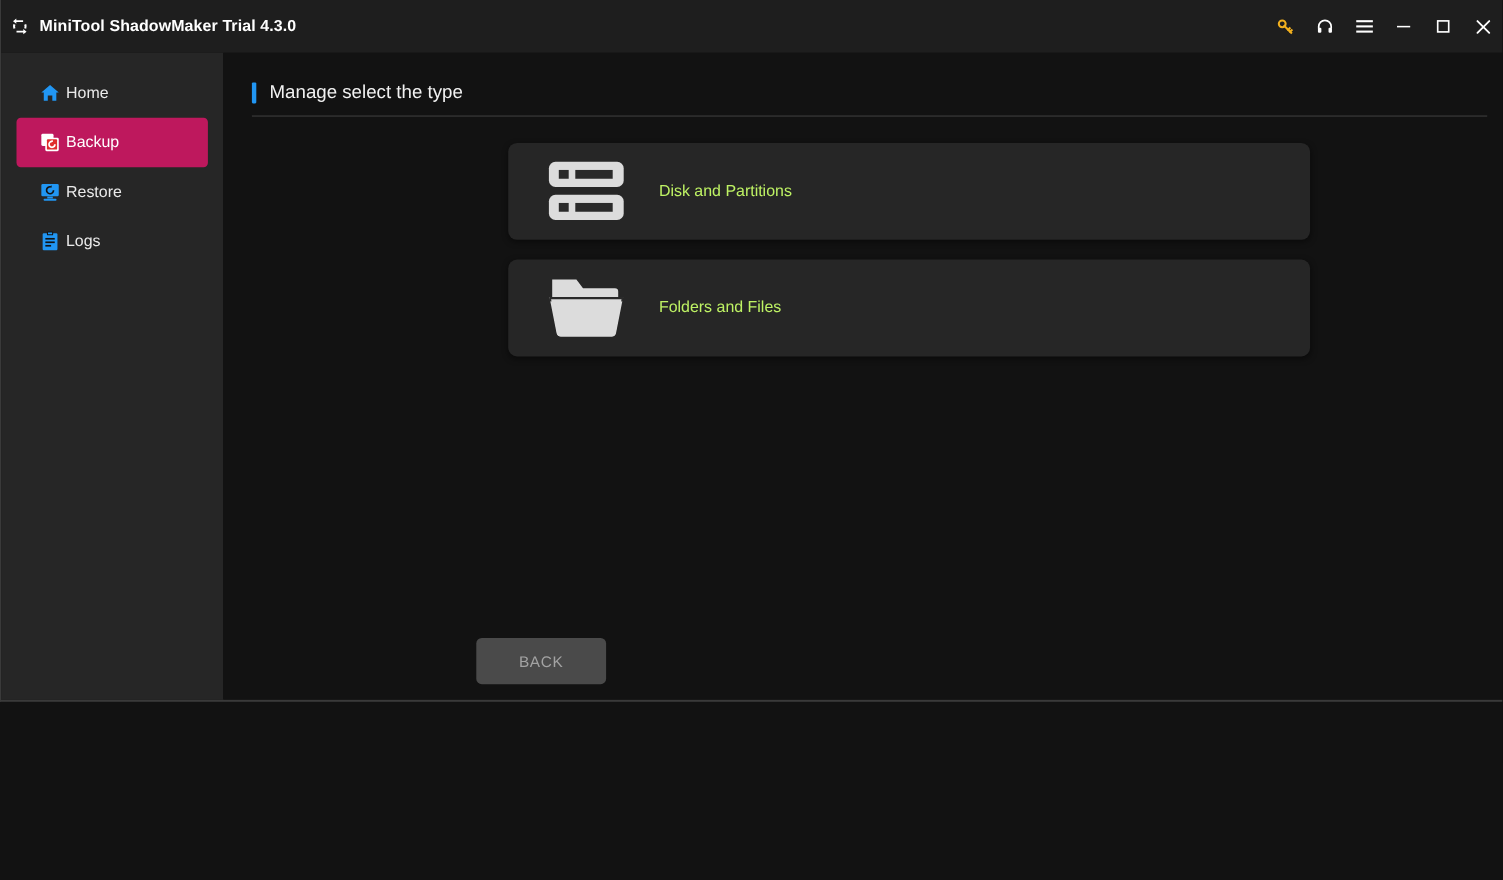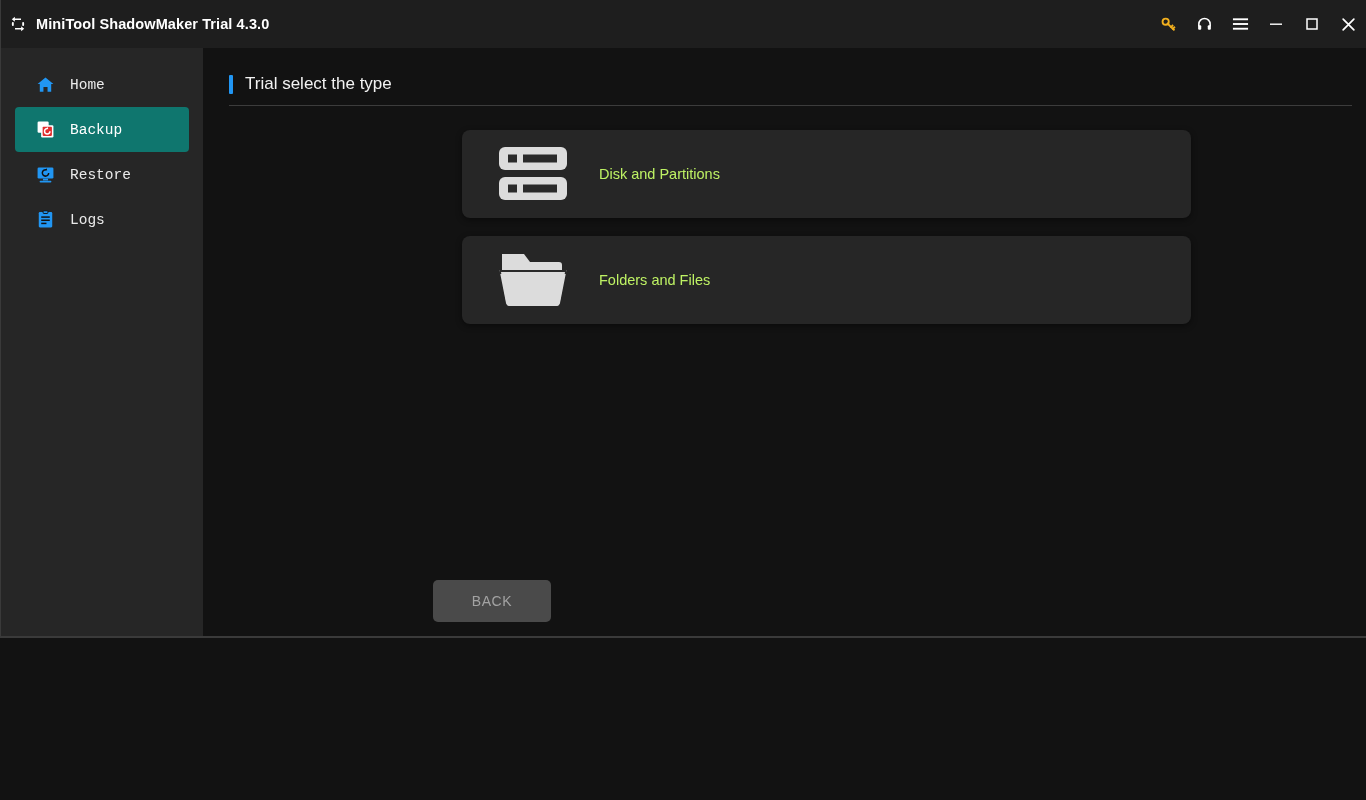--- a/index.html
+++ b/index.html
@@ -70,24 +70,23 @@
   }
   .nav-list { display: flex; flex-direction: column; gap: 0; }
   .nav-item {
     height: 45px;
     margin: 0 14px;
     border-radius: 4px;
     display: flex;
     align-items: center;
     padding-left: 20px;
     cursor: default;
-    gap: 14px;
-    font-family: Liberation Mono, monospace;
-  }
-  .nav-item.active { background: #0f766e; }
+    gap: 4px;
+  }
+  .nav-item.active { background: #be185d; }
   .nav-icon {
     width: 21px; height: 21px;
     flex: 0 0 21px;
     display: flex; align-items: center; justify-content: center;
   }
   .nav-label {
     color: #eaeaea;
     font-size: 14.5px;
     white-space: nowrap;
   }
@@ -299,21 +298,21 @@
 
 
       </div>
 
     </div>
 
     <div class="main">
 
       <div class="page-head">
         <span class="head-accent"></span>
-        <span class="head-title">Trial select the type</span>
+        <span class="head-title">Manage select the type</span>
       </div>
 
       <div class="cards">
 
         <div class="card">
           <span class="card-icon">
             <svg width="72" height="60" viewBox="0 0 72 60">
               <rect x="2" y="3" width="68" height="23" rx="6" fill="#dcdcdc"></rect>
               <rect x="2" y="33" width="68" height="23" rx="6" fill="#dcdcdc"></rect>
               <rect x="11" y="10.5" width="9" height="8" fill="#2a2a2a"></rect>

